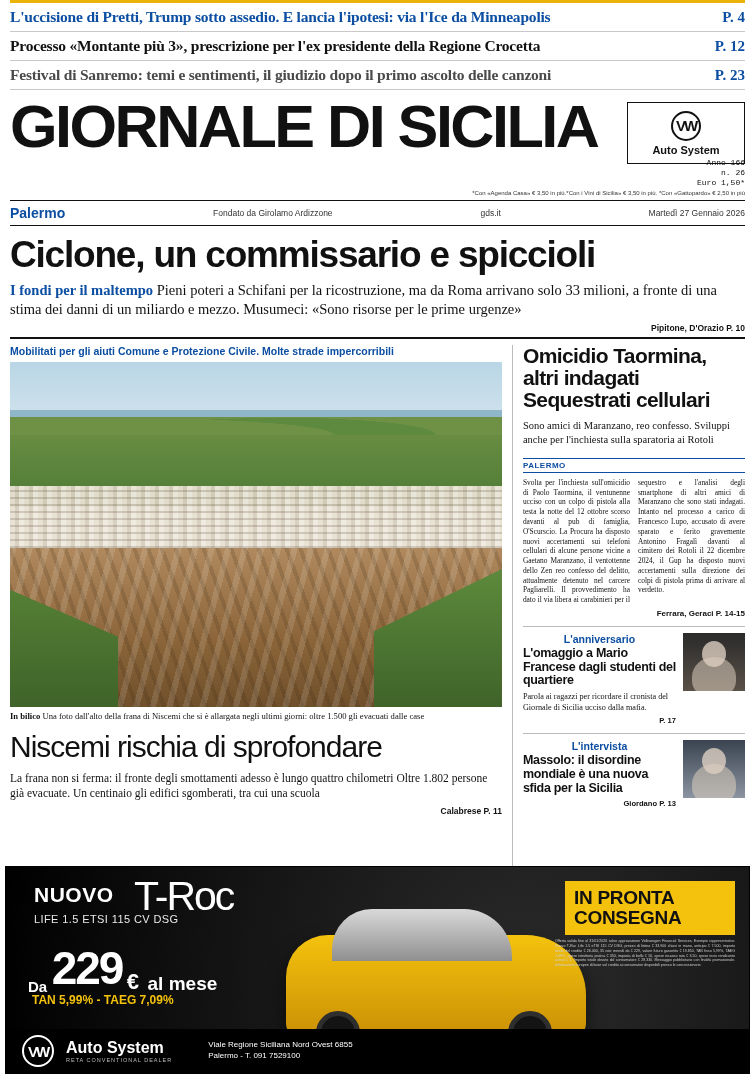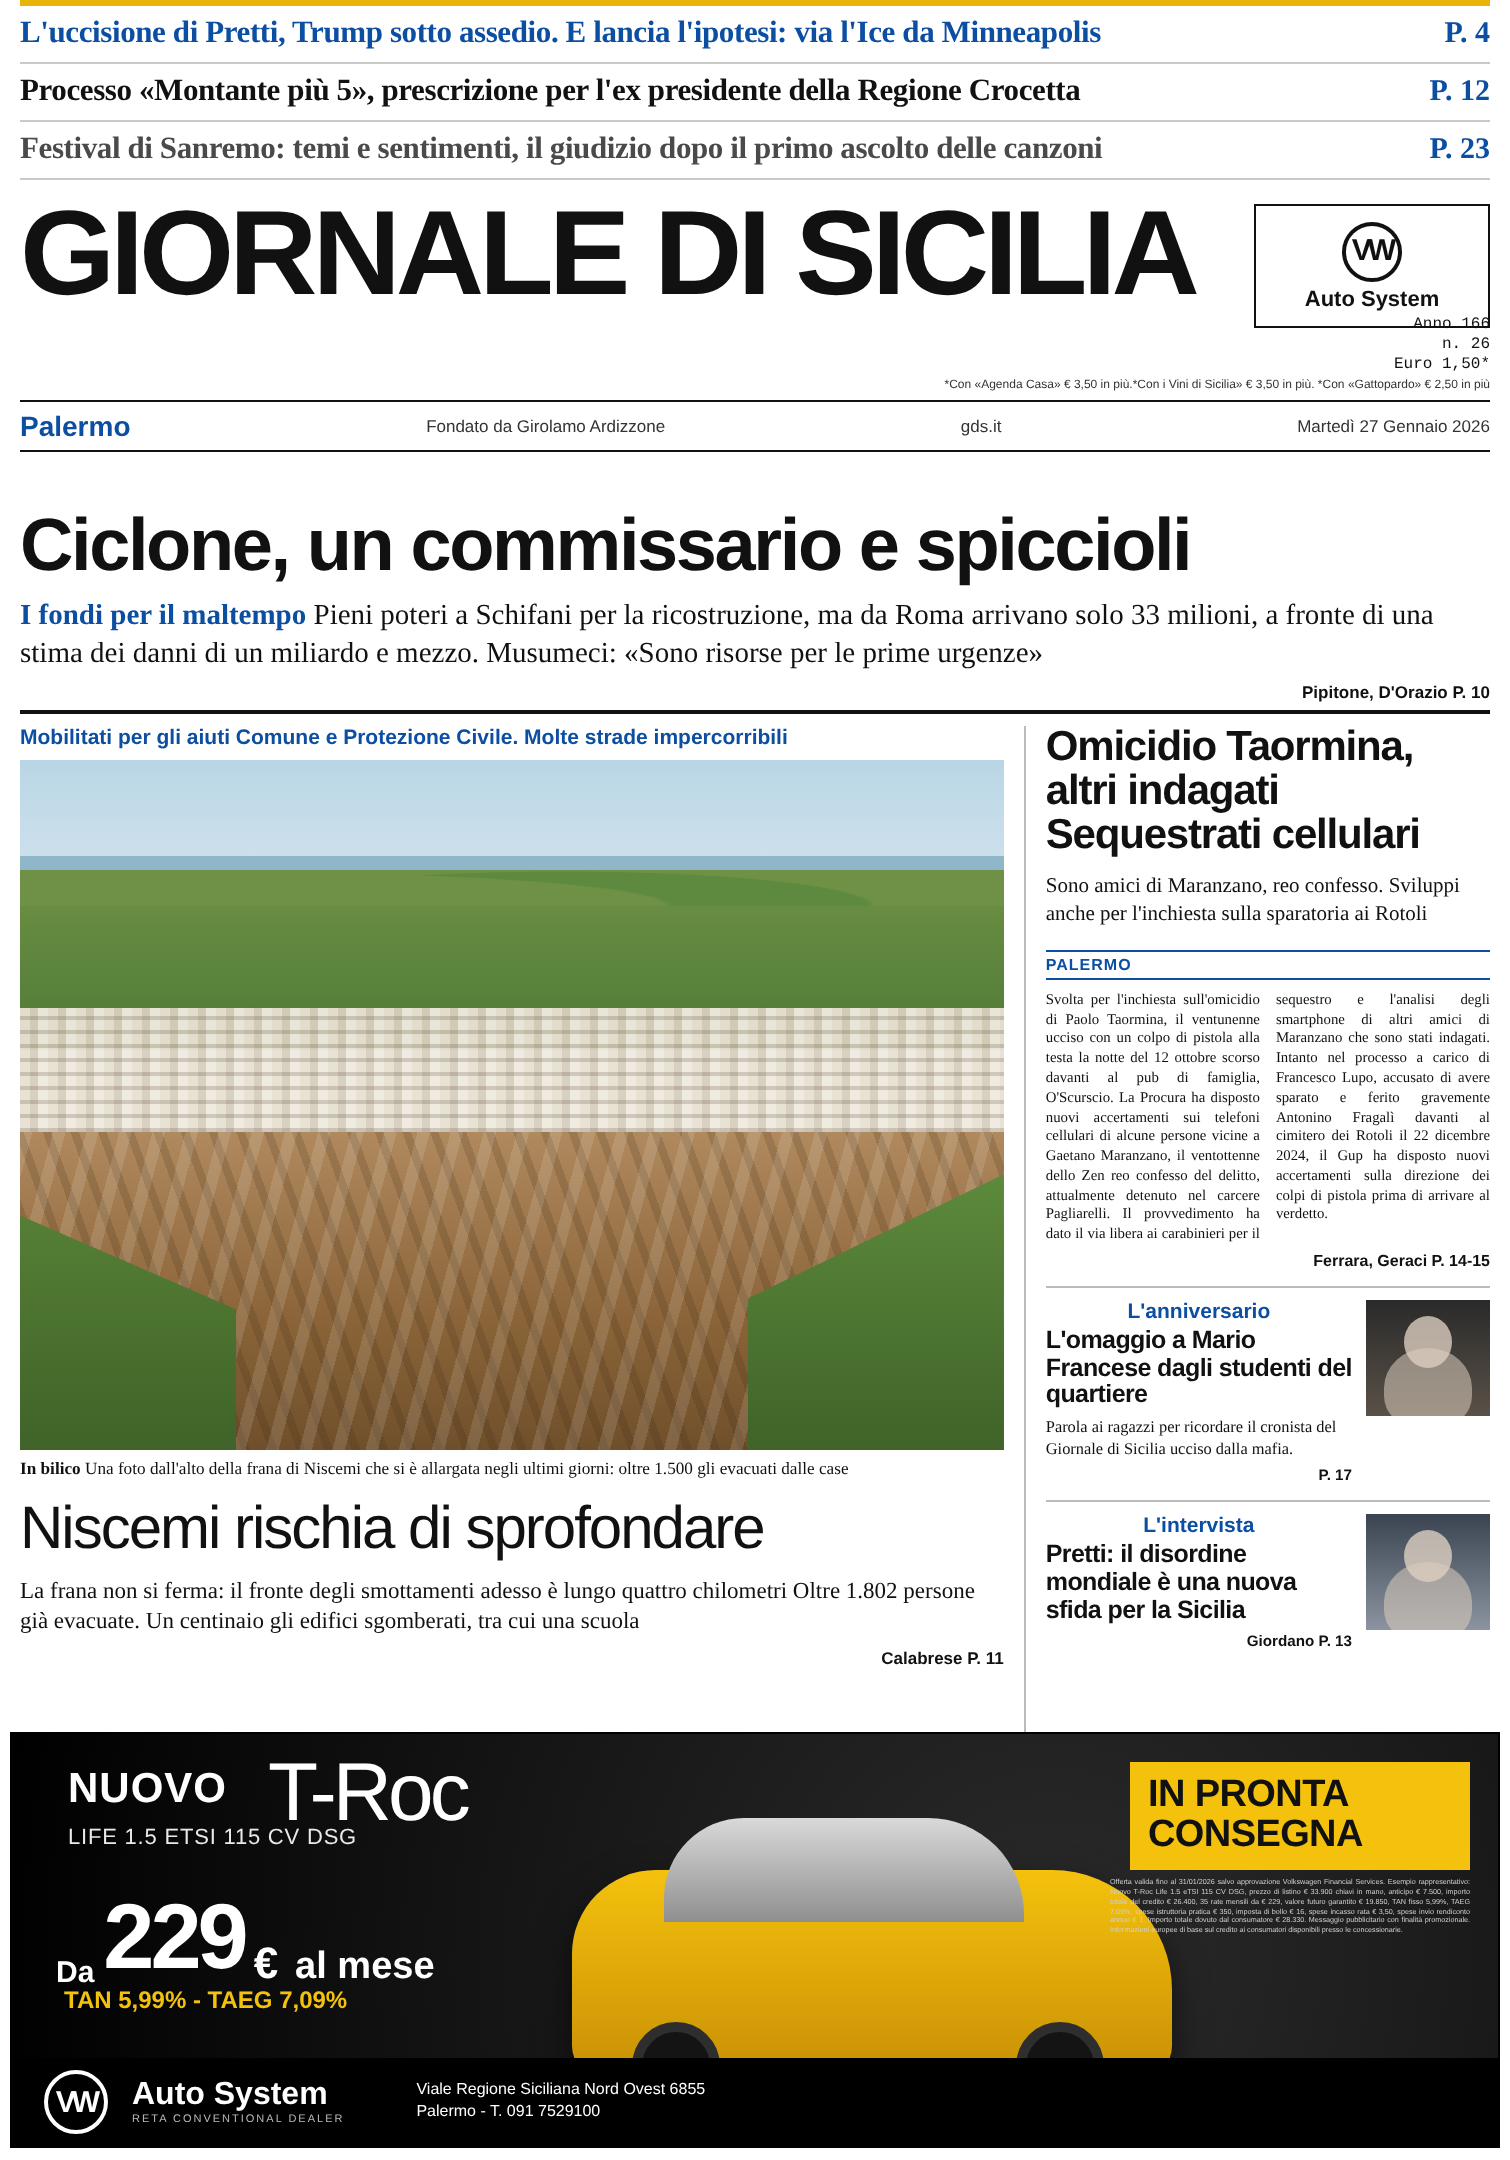--- a/index.html
+++ b/index.html
@@ -89,21 +89,21 @@
   }
   .mast-bar .city {
     color:#0b4ea2; font-weight:bold; font-size:14px;
     font-family:"Liberation Sans", sans-serif;
   }
   .mast-bar .founded { font-size:8.5px; color:#333; }
   .mast-bar .site { font-size:8.5px; color:#333; }
   .mast-bar .date { font-size:8.5px; color:#333; }
 
   
-  .lead { padding:10px 10px 0 10px;margin-top:18px; }
+  .lead { padding:10px 10px 0 10px; }
   .lead h1 {
     margin:0;
     font-size:37px;
     line-height:1.0;
     letter-spacing:-1.2px;
     font-weight:bold;
     font-family:"Liberation Sans", sans-serif;
   }
   .lead-sub {
     margin-top:8px;
@@ -304,21 +304,21 @@
 <body>
 
 <div class="page">
 
   <div class="teasers">
     <div class="teaser blue">
       <div class="t-text">L'uccisione di Pretti, Trump sotto assedio. E lancia l'ipotesi: via l'Ice da Minneapolis</div>
       <div class="t-page">P.  4</div>
     </div>
     <div class="teaser">
-      <div class="t-text">Processo «Montante più 5», prescrizione per l'ex presidente della Regione Crocetta</div>
+      <div class="t-text">Processo «Montante più 3», prescrizione per l'ex presidente della Regione Crocetta</div>
       <div class="t-page">P. 12</div>
     </div>
     <div class="teaser gray">
       <div class="t-text">Festival di Sanremo: temi e sentimenti, il giudizio dopo il primo ascolto delle canzoni</div>
       <div class="t-page">P. 23</div>
     </div>
   </div>
 
   <div class="masthead">
     <div class="mast-title">GIORNALE DI SICILIA</div>
@@ -390,21 +390,21 @@
           <div class="r-title">L'omaggio a Mario Francese dagli studenti del quartiere</div>
           <div class="r-body">Parola ai ragazzi per ricordare il cronista del Giornale di Sicilia ucciso dalla mafia.</div>
           <div class="r-by">P. 17</div>
         </div>
         <div class="r-thumb portrait-a"></div>
       </div>
 
       <div class="r-item">
         <div class="r-txt">
           <div class="r-kick">L'intervista</div>
-          <div class="r-title">Pretti: il disordine mondiale è una nuova sfida per la Sicilia</div>
+          <div class="r-title">Massolo: il disordine mondiale è una nuova sfida per la Sicilia</div>
           <div class="r-by">Giordano  P. 13</div>
         </div>
         <div class="r-thumb portrait-b"></div>
       </div>
     </div>
   </div>
 
   <div class="ad">
     <div class="ad-bg"></div>
     <div class="ad-car">

